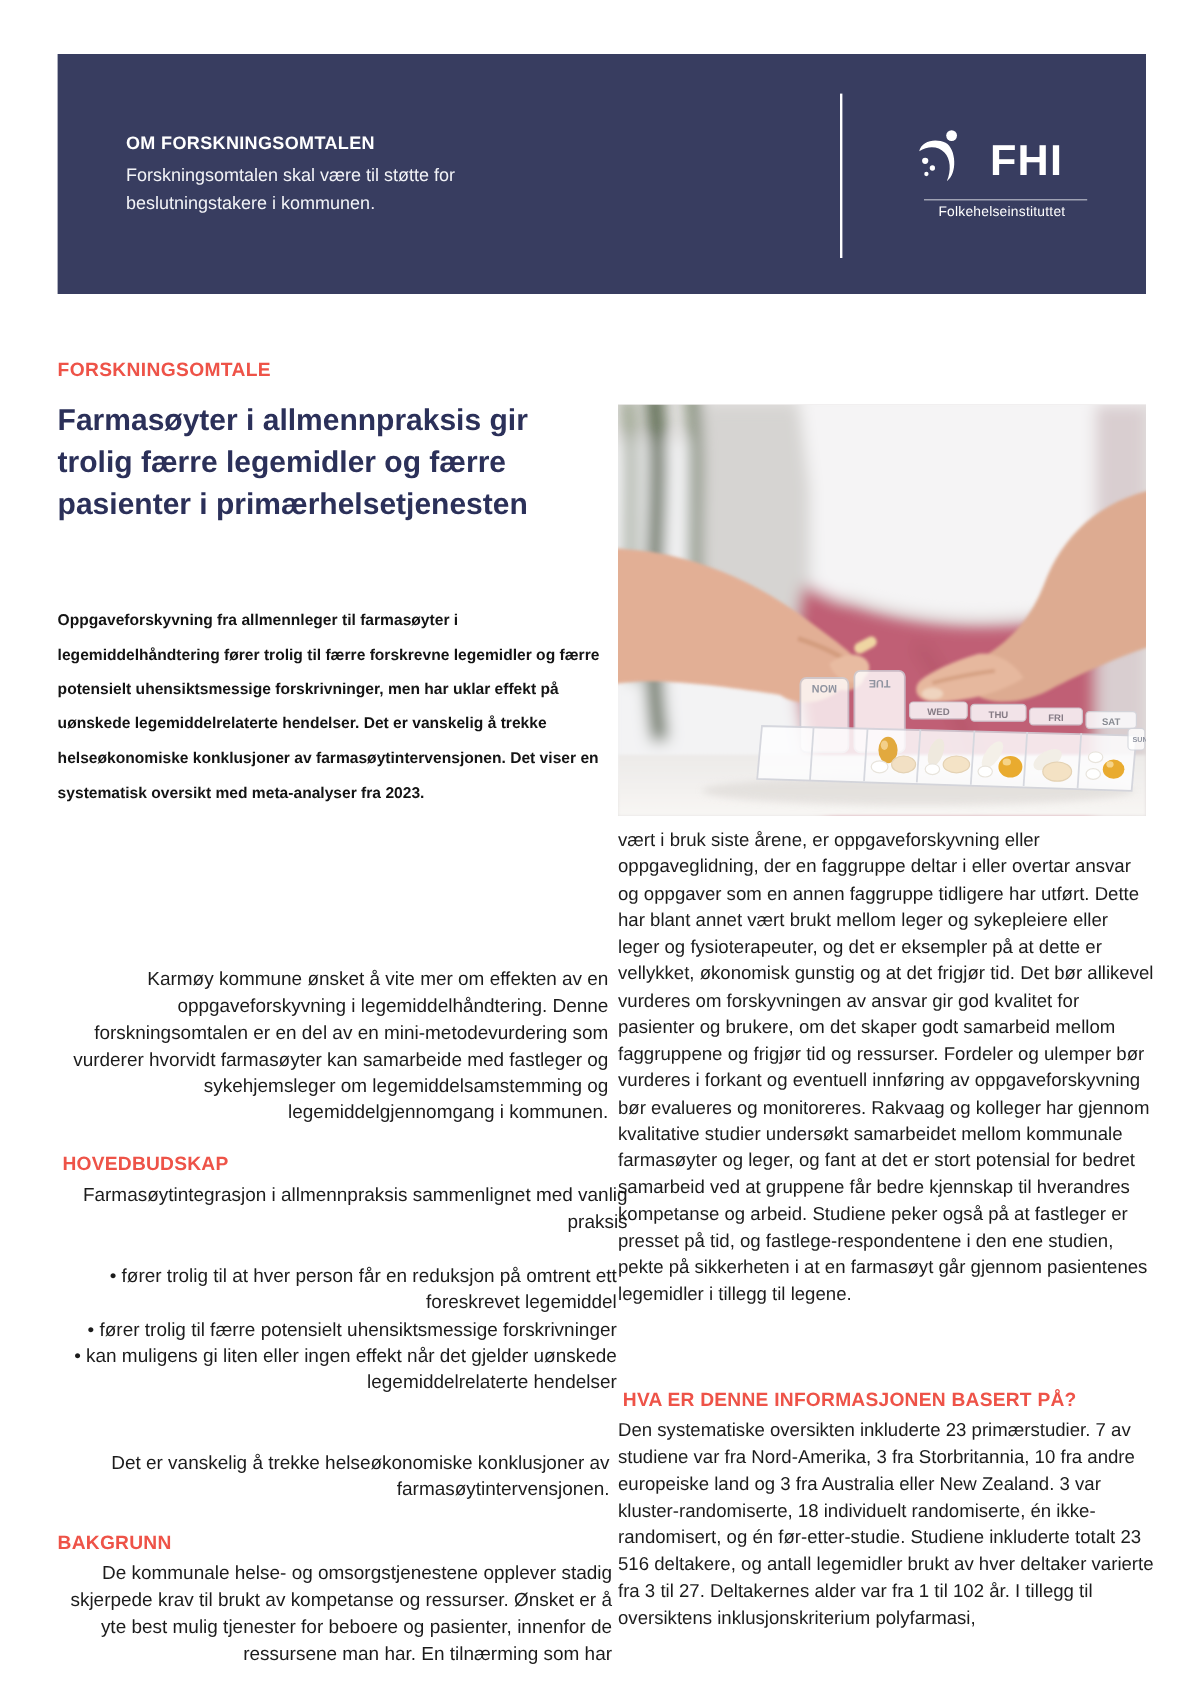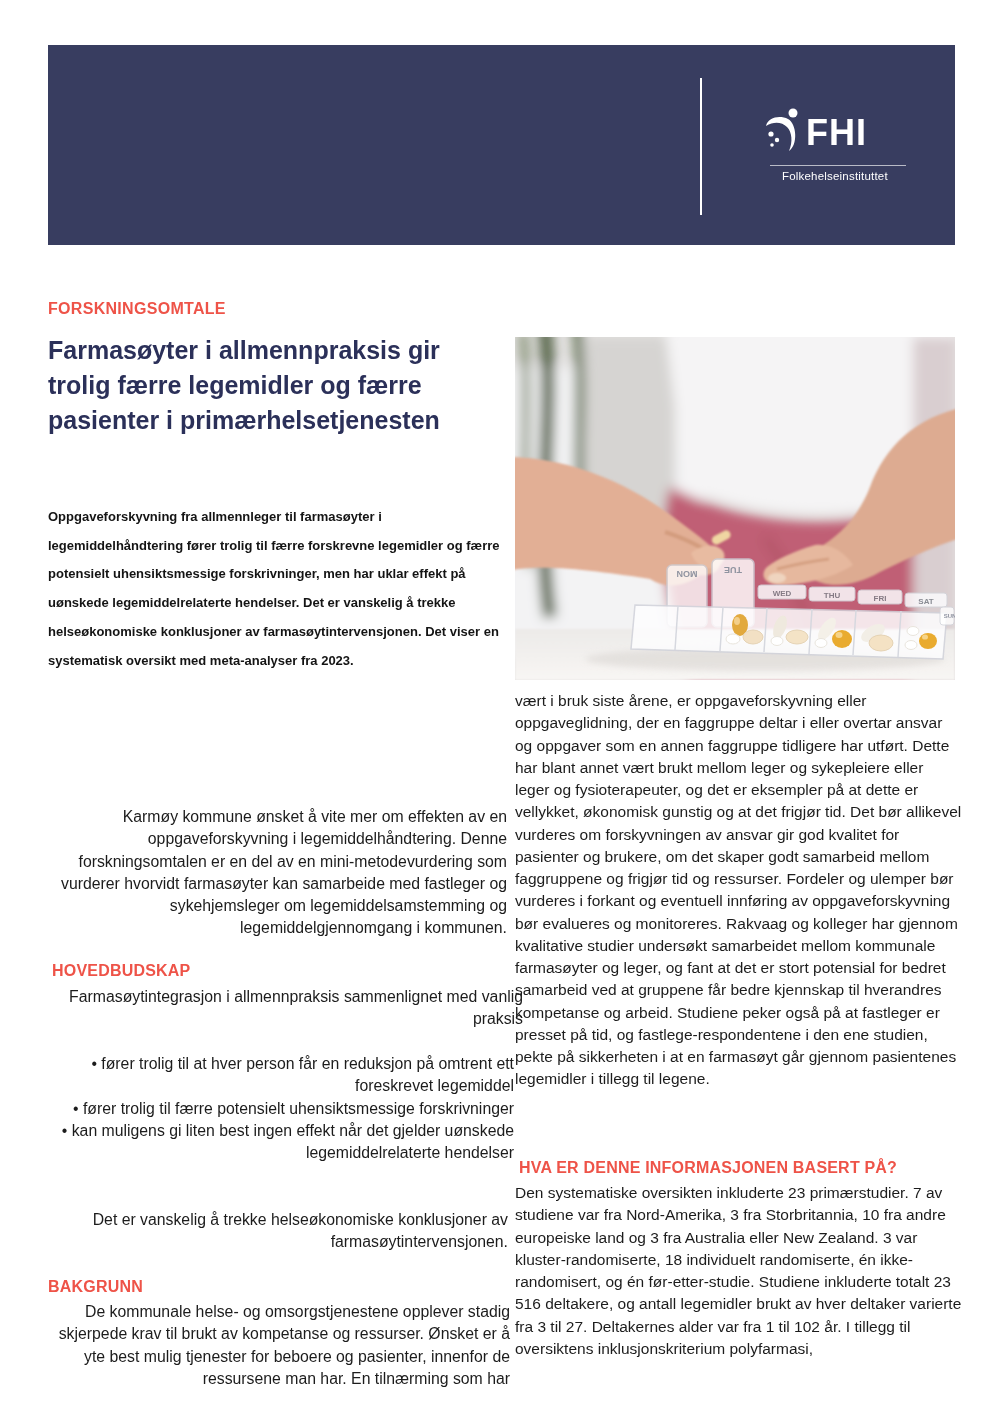--- a/index.html
+++ b/index.html
@@ -7,21 +7,21 @@
     position:relative;width:1000px;height:1415px;background:#ffffff;
     font-family:"Liberation Sans", sans-serif;color:#1b1b1b;overflow:hidden;
   }
   
   .banner{position:absolute;left:48px;top:45px;width:907px;height:200px;background:#383d60;}
   .banner-textblock{position:absolute;left:57px;top:66px;color:#ffffff;}
   .banner-label{font-size:15px;font-weight:bold;letter-spacing:.3px;margin-bottom:7px;}
   .banner-desc{font-size:15px;line-height:23px;color:#f2f3f7;}
   .banner-divider{position:absolute;left:652px;top:33px;width:2px;height:137px;background:#ffffff;}
   .fhi-logo{position:absolute;left:712px;top:62px;width:180px;color:#ffffff;}
-  .fhi-row{display:flex;align-items:center;gap:0;}
+  .fhi-row{display:flex;align-items:center;gap:19px;}
   .fhi-acronym{font-size:36px;font-weight:bold;letter-spacing:1px;line-height:1;}
   .fhi-line{width:136px;height:1px;background:rgba(255,255,255,.65);margin:6px 0 4px 10px;}
   .fhi-name{font-size:11.5px;letter-spacing:.2px;margin-left:22px;}
   
   .kicker{position:absolute;left:48px;top:300px;font-size:16px;font-weight:bold;color:#ee5348;letter-spacing:.3px;}
   .title{position:absolute;left:48px;top:333px;color:#2b3059;font-weight:bold;font-size:25px;line-height:35px;}
   .title div{white-space:nowrap;}
   .lead{position:absolute;left:48px;top:503px;width:462px;font-size:13px;line-height:28.7px;font-weight:bold;color:#141414;}
   .body-txt{font-size:15.8px;line-height:22.3px;color:#1c1c1c;text-align:right;}
   .intro{position:absolute;left:49px;top:806px;width:458px;}
@@ -38,20 +38,25 @@
   .rc-par{position:absolute;left:515px;top:690px;width:447px;font-size:15.5px;line-height:22.25px;color:#1c1c1c;}
   .head-hva{position:absolute;left:519px;top:1159px;}
   .hva-txt{position:absolute;left:515px;top:1182px;width:449px;font-size:15.5px;line-height:22.25px;color:#1c1c1c;}
 </style>
 </head>
 <body>
 
 <div class="page">
 
   <div class="banner">
+    <div class="banner-textblock">
+      <div class="banner-label">OM FORSKNINGSOMTALEN</div>
+      <div class="banner-desc">Forskningsomtalen skal være til støtte for</div>
+      <div class="banner-desc">beslutningstakere i kommunen.</div>
+    </div>
     <div class="banner-divider"></div>
     <div class="fhi-logo">
       <div class="fhi-row">
         <span>
           <svg width="46" height="48" viewBox="0 0 46 48">
             <circle cx="33" cy="6" r="4.5" fill="#ffffff"></circle>
             <path d="M28 12 C20 8 8 10 6 19 C14 14 22 15 27 20 C32 25 33 35 29 44 C38 38 37 17 28 12 Z" fill="#ffffff"></path>
             <circle cx="11" cy="27" r="2.6" fill="#ffffff"></circle>
             <circle cx="17" cy="33" r="2.2" fill="#ffffff"></circle>
             <circle cx="12" cy="38" r="1.8" fill="#ffffff"></circle>
@@ -74,21 +79,21 @@
 
   <div class="lead">Oppgaveforskyvning fra allmennleger til farmasøyter i legemiddelhåndtering fører trolig til færre forskrevne legemidler og færre potensielt uhensiktsmessige forskrivninger, men har uklar effekt på uønskede legemiddelrelaterte hendelser. Det er vanskelig å trekke helseøkonomiske konklusjoner av farmasøytintervensjonen. Det viser en systematisk oversikt med meta-analyser fra 2023.</div>
 
   <div class="intro body-txt">Karmøy kommune ønsket å vite mer om effekten av en oppgaveforskyvning i legemiddelhåndtering. Denne forskningsomtalen er en del av en mini-metodevurdering som vurderer hvorvidt farmasøyter kan samarbeide med fastleger og sykehjemsleger om legemiddelsamstemming og legemiddelgjennomgang i kommunen.</div>
 
   <div class="sec-head head-hoved">HOVEDBUDSKAP</div>
   <div class="hb-intro body-txt">Farmasøytintegrasjon i allmennpraksis sammenlignet med vanlig praksis</div>
   <div class="hb-bullets body-txt">
     <p>• fører trolig til at hver person får en reduksjon på omtrent ett foreskrevet legemiddel</p>
     <p>• fører trolig til færre potensielt uhensiktsmessige forskrivninger</p>
-    <p>• kan muligens gi liten best ingen effekt når det gjelder uønskede legemiddelrelaterte hendelser</p>
+    <p>• kan muligens gi liten eller ingen effekt når det gjelder uønskede legemiddelrelaterte hendelser</p>
   </div>
   <div class="hb-outro body-txt">Det er vanskelig å trekke helseøkonomiske konklusjoner av farmasøytintervensjonen.</div>
 
   <div class="sec-head head-bakgrunn">BAKGRUNN</div>
   <div class="bakgrunn-txt body-txt">De kommunale helse- og omsorgstjenestene opplever stadig skjerpede krav til brukt av kompetanse og ressurser. Ønsket er å yte best mulig tjenester for beboere og pasienter, innenfor de ressursene man har. En tilnærming som har</div>
 
   <div class="photo">
     <svg width="440" height="343" viewBox="0 0 440 343">
       <defs>
         <filter id="b6" x="-30%" y="-30%" width="160%" height="160%">

